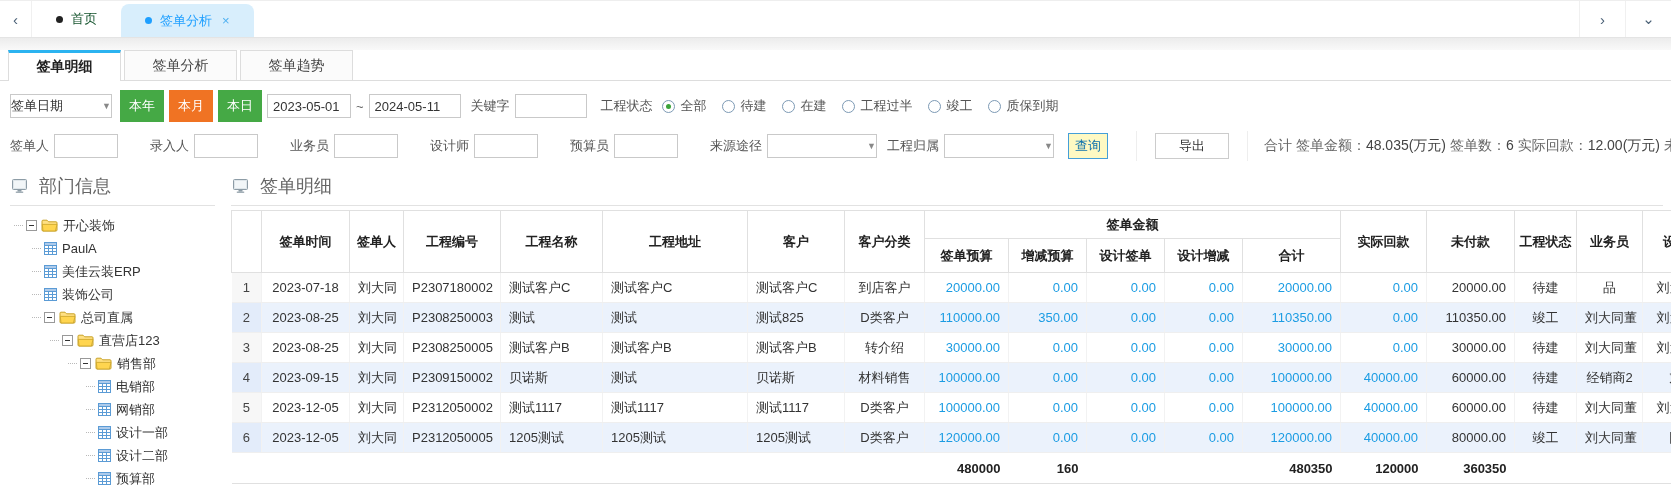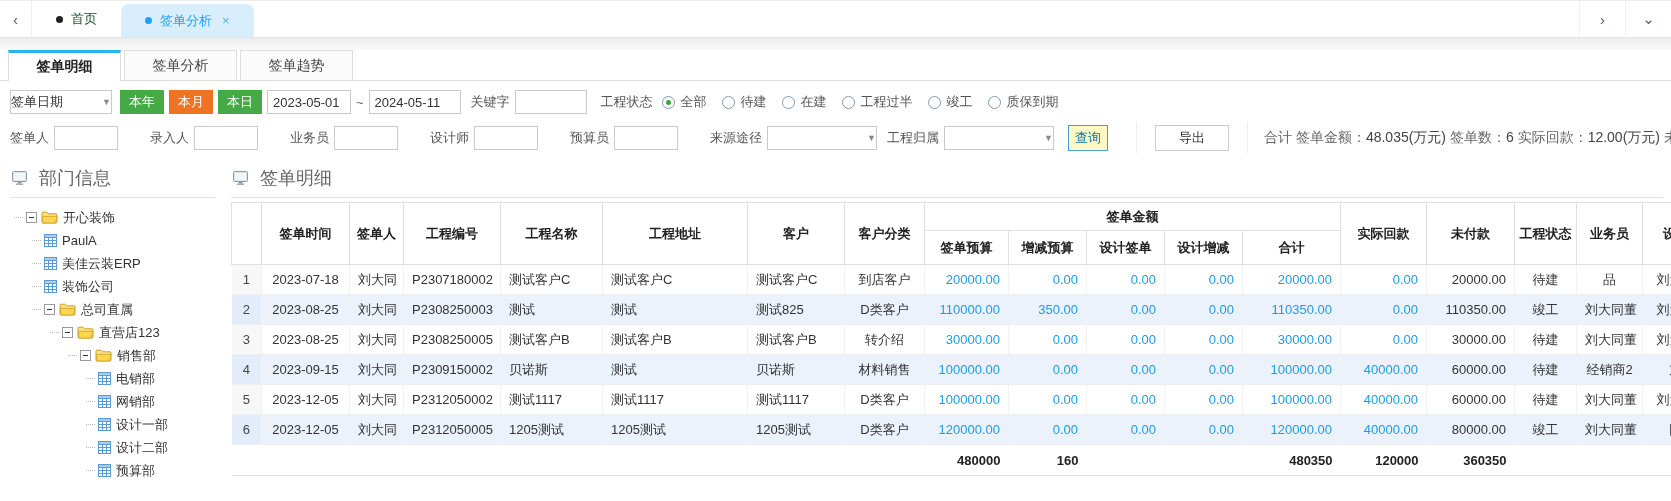--- a/index.html
+++ b/index.html
@@ -26,21 +26,21 @@
   .subtab.active{background:#fff;font-weight:bold;border-top:3px solid #2bb3f0;line-height:26px;margin-bottom:-1px;color:#222;}
 
   
   .filters{padding:9px 10px 4px;background:#fff;}
   .frow{display:flex;align-items:center;font-size:13px;color:#555;white-space:nowrap;}
   .frow1{margin-bottom:9px;}
   .fld-label{margin:0 5px 0 10px;color:#555;}
   .tinput{height:24px;border:1px solid #c9c9c9;background:#fff;font-size:13px;padding:0 5px;color:#333;font-family:inherit;}
   .sel{height:24px;border:1px solid #c9c9c9;background:#fff;display:flex;align-items:center;justify-content:space-between;padding:0 0;color:#333;cursor:pointer;}
   .sel .caret{color:#888;font-size:9px;margin-left:6px;}
-  .qbtn{height:24px;padding:0 9px;color:#fff;font-size:13px;display:flex;align-items:center;margin-right:5px;cursor:pointer;border:none;font-family:inherit;}
+  .qbtn{height:32px;padding:0 9px;color:#fff;font-size:13px;display:flex;align-items:center;margin-right:5px;cursor:pointer;border:none;font-family:inherit;}
   .tilde{margin:0 5px;color:#666;}
   .radio{display:flex;align-items:center;margin-right:15px;gap:6px;cursor:pointer;color:#555;}
   .rcircle{width:13px;height:13px;border:1px solid #7d9ab5;border-radius:50%;position:relative;background:#fff;flex:none;}
   .rcircle.sel::after{content:"";position:absolute;left:3px;top:3px;right:3px;bottom:3px;background:#3aa33a;border-radius:50%;}
   .query-btn{width:86px;height:26px;background:#fef9c3;border:1px solid #459fd8;color:#1173ad;font-size:13px;margin-left:14px;cursor:pointer;font-family:inherit;}
   .export-wrap{display:flex;align-items:center;border-left:1px solid #eee;border-right:1px solid #eee;padding:0 18px;margin-left:28px;height:30px;}
   .export-btn{width:74px;height:26px;background:#fff;border:1px solid #ccc;color:#333;font-size:13px;cursor:pointer;font-family:inherit;}
   .summary{margin-left:16px;color:#666;font-size:14px;}
   .summary b{color:#444;font-weight:normal;}
 

